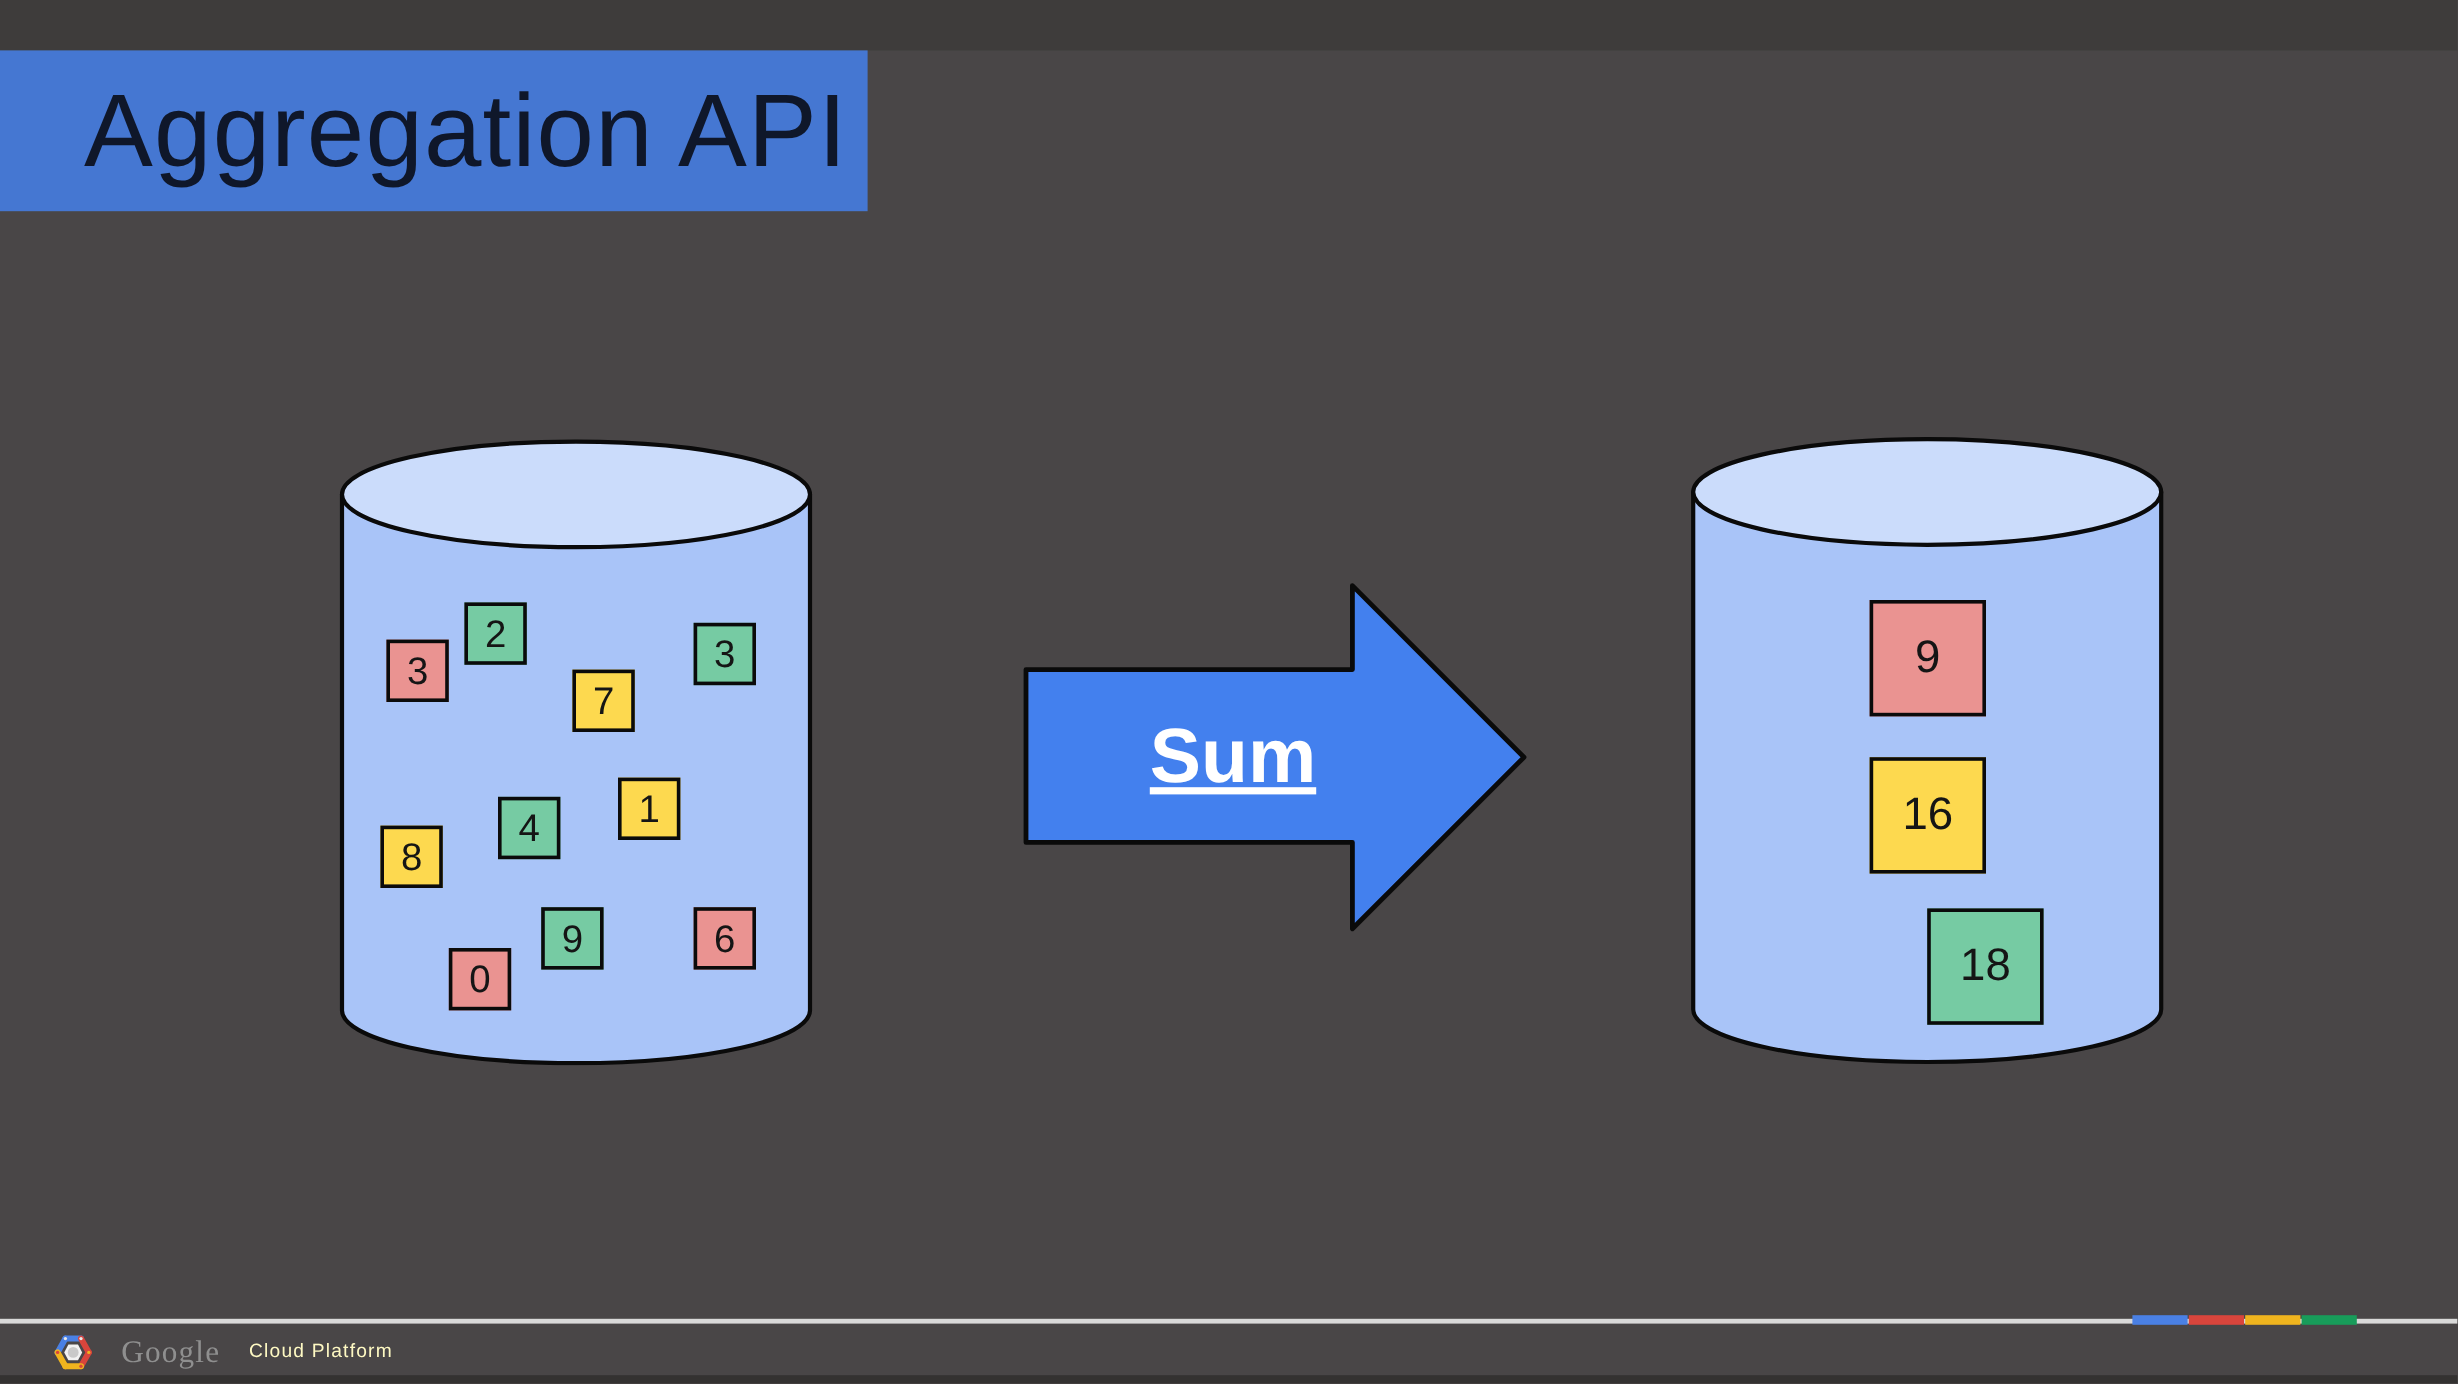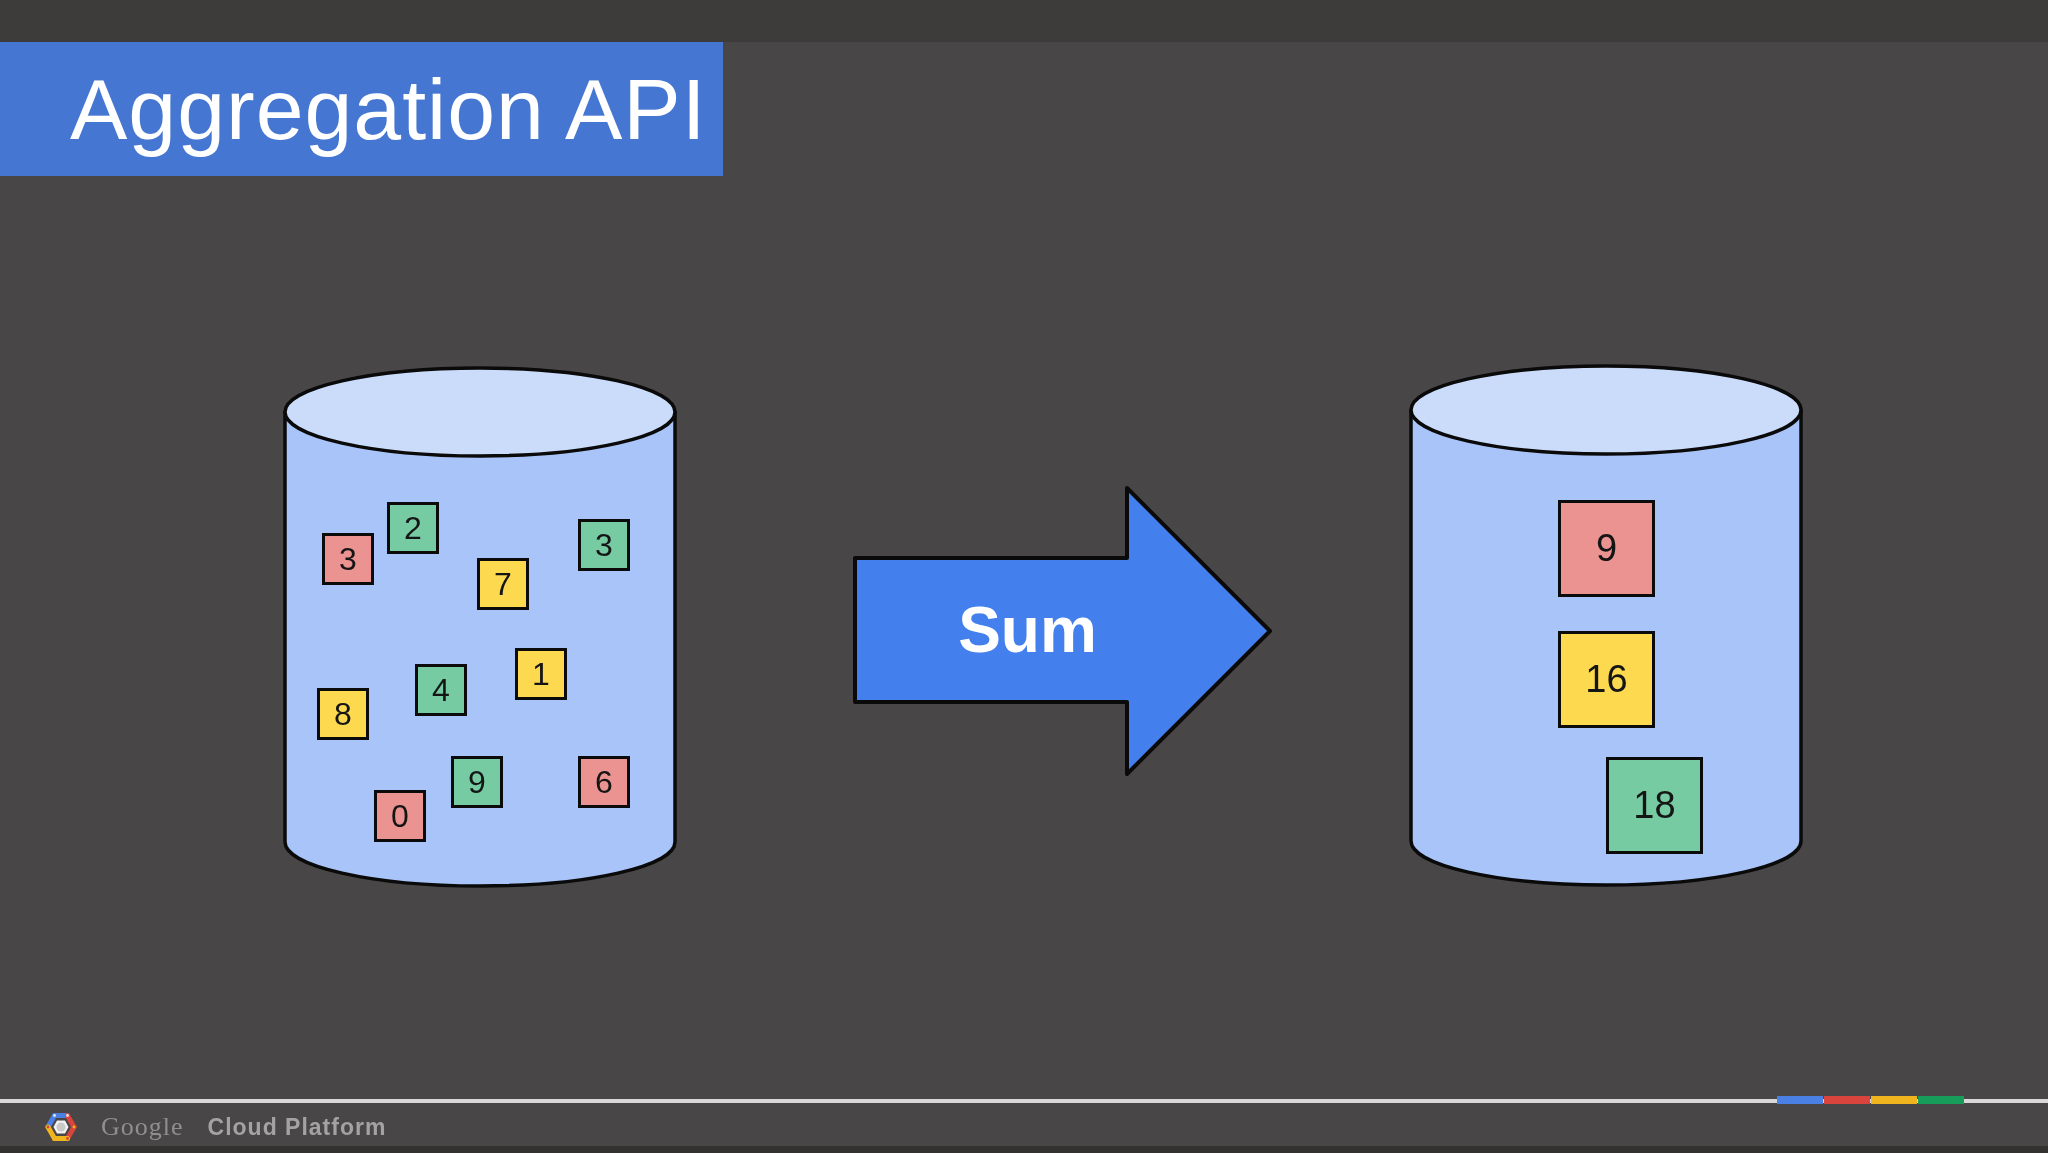--- a/index.html
+++ b/index.html
@@ -11,56 +11,56 @@
   }
   .top-strip { position: absolute; left: 0; top: 0; width: 2048px; height: 42px; background: #3E3C3B; }
   .bottom-strip { position: absolute; left: 0; top: 1146px; width: 2048px; height: 7px; background: #343231; }
 
   .title-banner {
     position: absolute; left: 0; top: 42px; width: 723px; height: 134px;
     background: var(--banner-blue, #4577D2);
     display: flex; align-items: center; padding-left: 70px;
   }
   .title-banner h1 {
-    color: #ffffff; font-size: 86px; font-weight: 300; letter-spacing: 1px;
+    color: #0f172a; font-size: 86px; font-weight: 300; letter-spacing: 1px;
     font-family: "Liberation Sans", sans-serif; white-space: nowrap;
   }
 
   .cylinder { position: absolute; }
   .cylinder svg { position: absolute; left: 0; top: 0; display: block; }
 
   .num-box {
     position: absolute;
     border: 3px solid #0b0b0b;
     display: flex; align-items: center; justify-content: center;
     color: #151515; font-family: "Liberation Sans", sans-serif;
   }
   .num-box.green  { background: var(--box-green,  #76CBA3); }
   .num-box.yellow { background: var(--box-yellow, #FDD94F); }
   .num-box.red    { background: var(--box-red,    #EA9391); }
 
   .arrow-wrap { position: absolute; left: 852px; top: 485px; width: 425px; height: 292px; }
   .arrow-label {
     position: absolute; left: 880px; top: 558px; width: 295px; height: 144px;
     display: flex; align-items: center; justify-content: center;
-    color: #ffffff; font-size: 64px; font-weight: bold;
+    color: #ffffff; font-size: 64px; font-weight: bold; text-decoration: underline;
   }
 
   .footer-line { position: absolute; left: 0; top: 1099px; width: 2048px; height: 4px; background: #D9D9D9; }
   .google-bar { position: absolute; left: 1777px; top: 1096px; height: 8px; display: flex; }
   .google-bar .seg { width: 46px; height: 8px; margin-right: 1px; }
 
   .gcp-logo { position: absolute; left: 45px; top: 1108px; height: 38px; display: flex; align-items: center; gap: 24px; }
   .gcp-google {
     font-family: "Liberation Serif", serif; font-size: 26px;
     color: #8F8F8F; letter-spacing: 1px;
   }
   .gcp-cloud {
-    font-family: "Liberation Sans", sans-serif; font-weight: 700; font-size: 23px;
-    color: #a3a3a3; letter-spacing: 1px;
+    font-family: "Liberation Sans", sans-serif; font-weight: 400; font-size: 16px;
+    color: #fef9c3; letter-spacing: 1px;
   }
 </style>
 </head>
 <body>
 
 <div class="top-strip"></div>
 <div class="bottom-strip"></div>
 
 <div class="title-banner">
   <h1>Aggregation API</h1>

